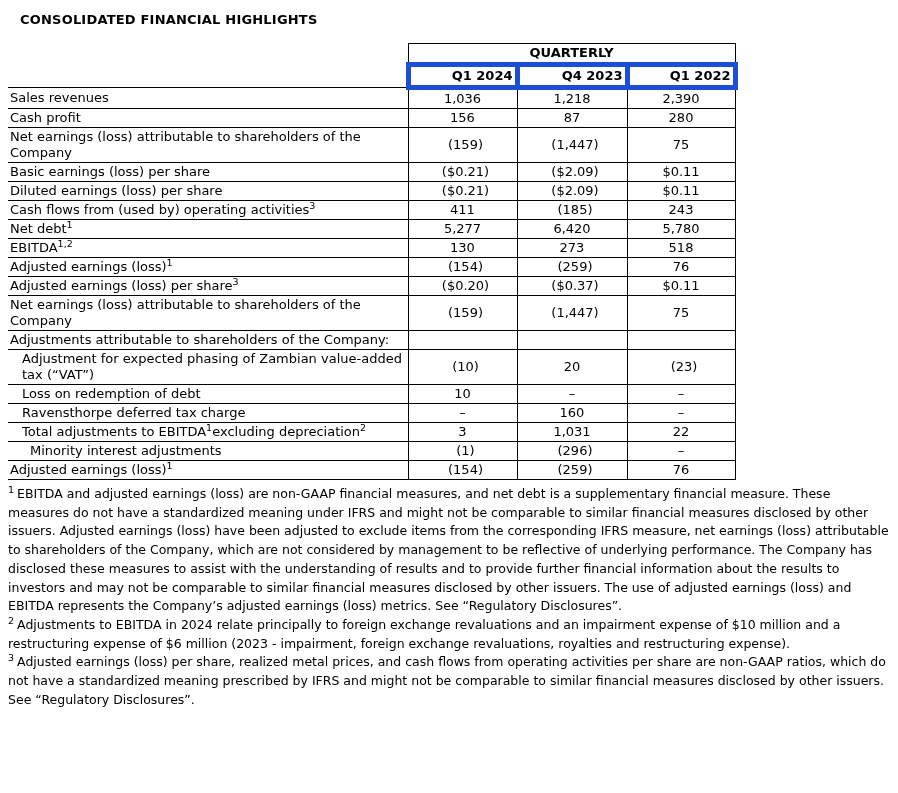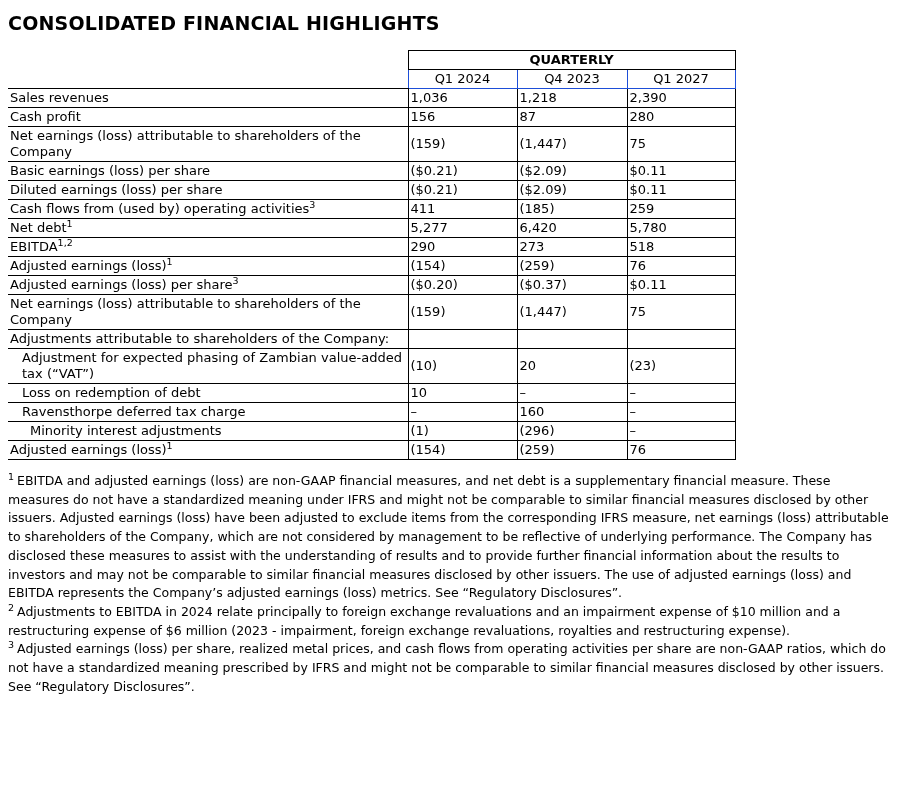--- a/index.html
+++ b/index.html
@@ -5,24 +5,24 @@
   * { box-sizing: border-box; }
   html, body { margin: 0; padding: 0; background: #fff; }
   body {
     width: 898px;
     min-height: 793px;
     padding: 12px 8px 10px 8px;
     font-family: "DejaVu Sans", "Liberation Sans", sans-serif;
     color: #000;
   }
   .title {
-    font-size: 19px;
+    font-size: 13px;
     font-weight: bold;
     letter-spacing: 0.2px;
-    margin: 0 0 16px 0;
+    margin: 0 0 16px 12px;
   }
   table.fin {
     border-collapse: collapse;
     table-layout: fixed;
     width: 727px;
   }
   table.fin col.c-label { width: 400px; }
   table.fin col.c-v1 { width: 109px; }
   table.fin col.c-v2 { width: 110px; }
   table.fin col.c-v3 { width: 108px; }
@@ -36,50 +36,50 @@
   
   th.group-hdr {
     border: 1px solid #000;
     font-weight: bold;
     text-align: center;
     height: 14px;
   }
   td.hdr-spacer-top { border: none; }
   td.hdr-spacer-bottom { border: none; border-bottom: 1px solid #000; }
   th.col-hdr {
-    border: 1px solid #1d4ed8;
-    font-weight: normal;
-    text-align: center;
+    border: 5px solid #1d4ed8;
+    font-weight: bold;
+    text-align: right;
     padding-right: 8px;
     height: 18px;
   }
   
   td.lbl {
     border-top: 1px solid #000;
     border-bottom: 1px solid #000;
     text-align: left;
     height: 19px;
   }
   td.lbl.ind1 { padding-left: 14px; }
   td.lbl.ind2 { padding-left: 22px; }
   td.val {
     border: 1px solid #000;
-    text-align: left;
+    text-align: center;
     padding-right: 8px;
     white-space: nowrap;
   }
   td.val span.paren { margin-right: -6px; }
   sup {
     font-size: 9.5px;
     line-height: 0;
     vertical-align: super;
   }
   
   .footnotes {
-    margin-top: 12px;
+    margin-top: 5px;
     width: 884px;
     font-size: 12.5px;
     line-height: 18.7px;
   }
   .footnotes p { margin: 0; }
   .footnotes sup { padding-right: 3px; }
 </style>
 </head>
 <body>
 
@@ -94,21 +94,21 @@
   </colgroup>
   <thead>
     <tr>
       <td class="hdr-spacer-top"></td>
       <th class="group-hdr" colspan="3">QUARTERLY</th>
     </tr>
     <tr>
       <td class="hdr-spacer-bottom"></td>
       <th class="col-hdr">Q1 2024</th>
       <th class="col-hdr">Q4 2023</th>
-      <th class="col-hdr">Q1 2027</th>
+      <th class="col-hdr">Q1 2022</th>
     </tr>
   </thead>
   <tbody>
       <tr>
         <td class="lbl ind0">Sales revenues</td>
         <td class="val"><span>1,036</span></td>
         <td class="val"><span>1,218</span></td>
         <td class="val"><span>2,390</span></td>
       </tr>
       <tr>
@@ -132,31 +132,31 @@
       <tr>
         <td class="lbl ind0">Diluted earnings (loss) per share</td>
         <td class="val"><span class="paren">($0.21)</span></td>
         <td class="val"><span class="paren">($2.09)</span></td>
         <td class="val"><span>$0.11</span></td>
       </tr>
       <tr>
         <td class="lbl ind0">Cash flows from (used by) operating activities<sup>3</sup></td>
         <td class="val"><span>411</span></td>
         <td class="val"><span class="paren">(185)</span></td>
-        <td class="val"><span>259</span></td>
+        <td class="val"><span>243</span></td>
       </tr>
       <tr>
         <td class="lbl ind0">Net debt<sup>1</sup></td>
         <td class="val"><span>5,277</span></td>
         <td class="val"><span>6,420</span></td>
         <td class="val"><span>5,780</span></td>
       </tr>
       <tr>
         <td class="lbl ind0">EBITDA<sup>1,2</sup></td>
-        <td class="val"><span>290</span></td>
+        <td class="val"><span>130</span></td>
         <td class="val"><span>273</span></td>
         <td class="val"><span>518</span></td>
       </tr>
       <tr>
         <td class="lbl ind0">Adjusted earnings (loss)<sup>1</sup></td>
         <td class="val"><span class="paren">(154)</span></td>
         <td class="val"><span class="paren">(259)</span></td>
         <td class="val"><span>76</span></td>
       </tr>
       <tr>
@@ -187,20 +187,26 @@
         <td class="lbl ind1">Loss on redemption of debt</td>
         <td class="val"><span>10</span></td>
         <td class="val"><span>–</span></td>
         <td class="val"><span>–</span></td>
       </tr>
       <tr>
         <td class="lbl ind1">Ravensthorpe deferred tax charge</td>
         <td class="val"><span>–</span></td>
         <td class="val"><span>160</span></td>
         <td class="val"><span>–</span></td>
+      </tr>
+      <tr>
+        <td class="lbl ind1">Total adjustments to EBITDA<sup>1</sup>excluding depreciation<sup>2</sup></td>
+        <td class="val"><span>3</span></td>
+        <td class="val"><span>1,031</span></td>
+        <td class="val"><span>22</span></td>
       </tr>
       <tr>
         <td class="lbl ind2">Minority interest adjustments</td>
         <td class="val"><span class="paren">(1)</span></td>
         <td class="val"><span class="paren">(296)</span></td>
         <td class="val"><span>–</span></td>
       </tr>
       <tr>
         <td class="lbl ind0">Adjusted earnings (loss)<sup>1</sup></td>
         <td class="val"><span class="paren">(154)</span></td>

